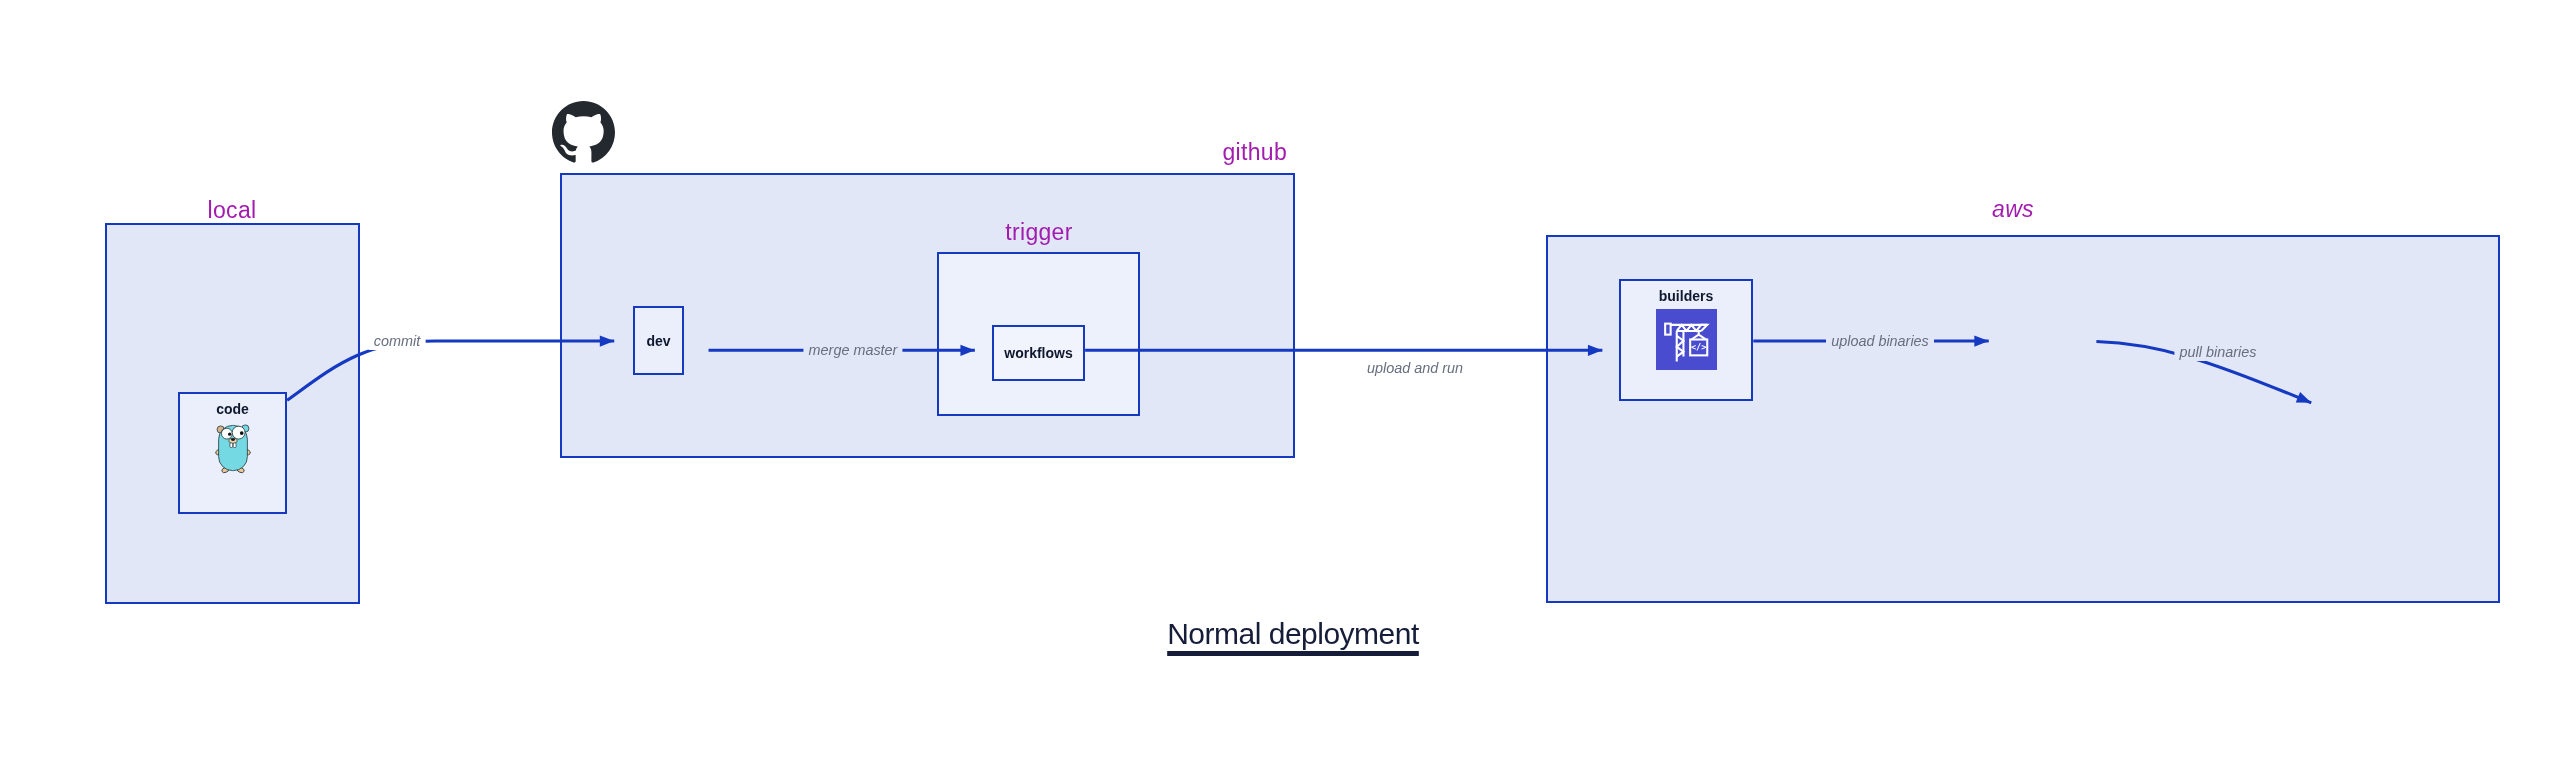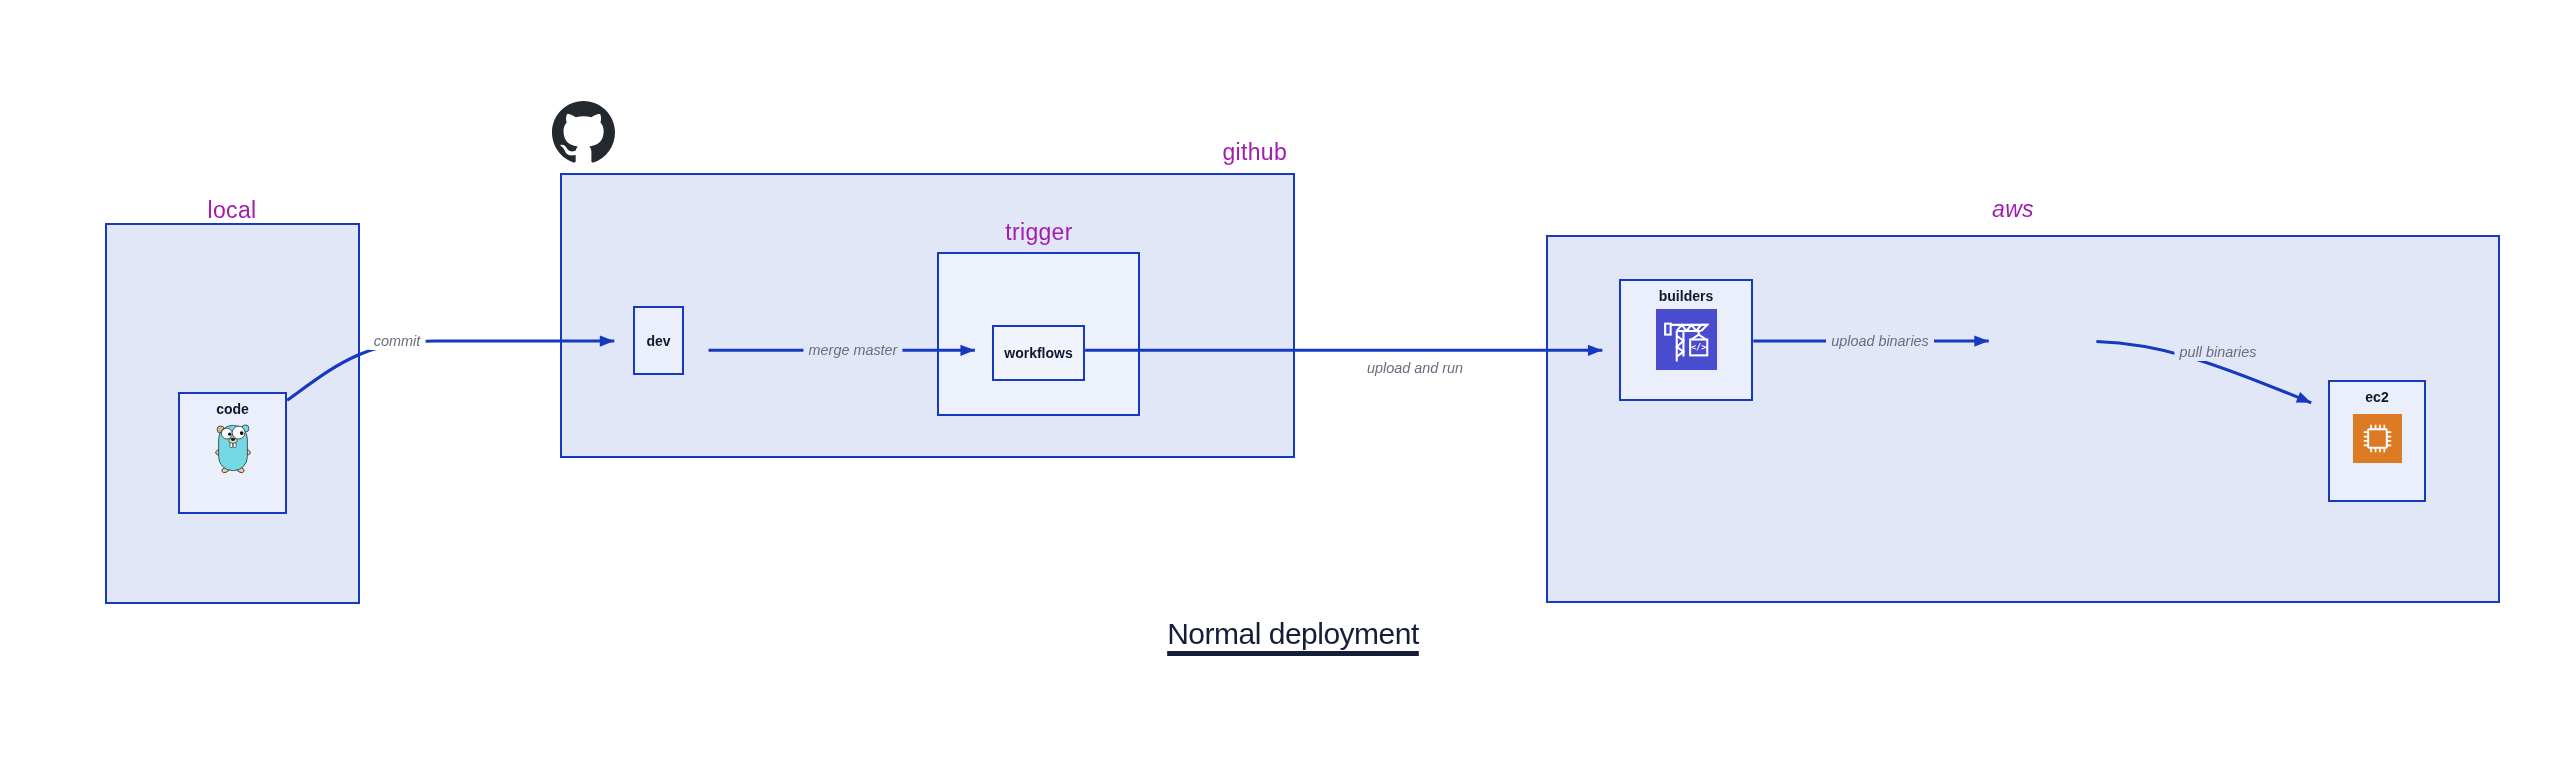--- a/index.html
+++ b/index.html
@@ -112,35 +112,20 @@
           <path d="M34 44 L45 52 L34 62 L45 70 L34 78"></path>
           <path d="M70 36 V42 M70 42 L58 50 M70 42 L82 50"></path>
           <rect x="56" y="50" width="28" height="26"></rect>
         </g>
         <text x="70" y="68" fill="#ffffff" font-size="14" font-weight="bold" font-family="DejaVu Sans Mono, monospace" text-anchor="middle">&lt;/&gt;</text>
       </svg>
     </div>
   </div>
 
 
-  <div class="node top-label" style="left:2328px;top:380px;width:98px;height:122px;">
-    <div class="node-inner">
-      <div class="nlabel">ec2</div>
-      <svg class="icon" style="margin-top:9.3px;" width="49" height="49" viewBox="0 0 100 100">
-        <rect x="0" y="0" width="100" height="100" fill="#dd7a24"></rect>
-        <rect x="31" y="31" width="38" height="38" rx="2" fill="none" stroke="#ffffff" stroke-width="4"></rect>
-        <g stroke="#ffffff" stroke-width="3.6">
-          <path d="M37 22 V31 M46 22 V31 M55 22 V31 M64 22 V31"></path>
-          <path d="M37 69 V78 M46 69 V78 M55 69 V78 M64 69 V78"></path>
-          <path d="M22 37 H31 M22 46 H31 M22 55 H31 M22 64 H31"></path>
-          <path d="M69 37 H78 M69 46 H78 M69 55 H78 M69 64 H78"></path>
-        </g>
-      </svg>
-    </div>
-  </div>
 
   <svg class="wires" width="2604" height="781" viewBox="0 0 5054 1516">
     <defs>
       <marker id="ah" markerUnits="userSpaceOnUse" markerWidth="34" markerHeight="28" refX="30" refY="13" orient="auto">
         <path d="M2,2 L30,13 L2,24 Z" fill="#1539c0"></path>
       </marker>
     </defs>
     <g stroke="#1539c0" stroke-width="6" fill="none">
       <path d="M557 777 C650 710 705 662 845 662 L1192 662" marker-end="url(#ah)"></path>
       <path d="M1375 680 L1892 680" marker-end="url(#ah)"></path>

